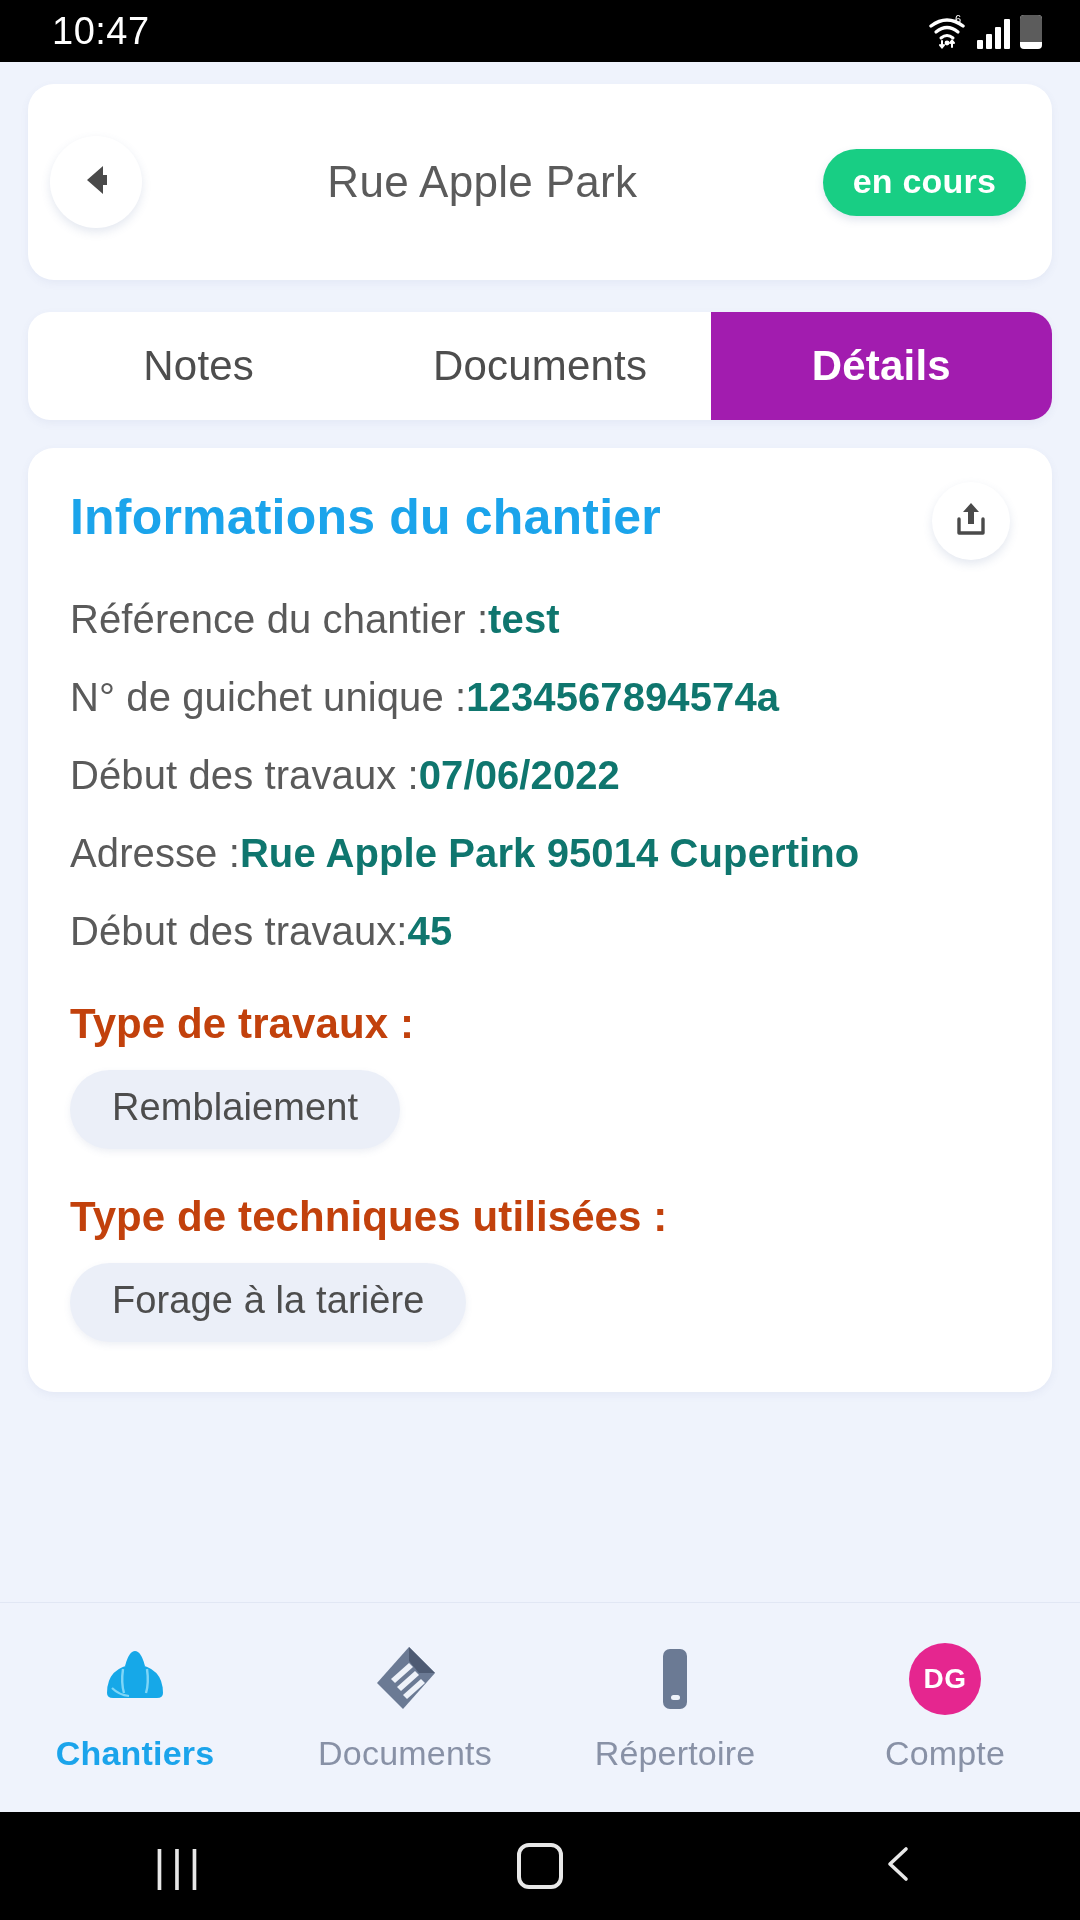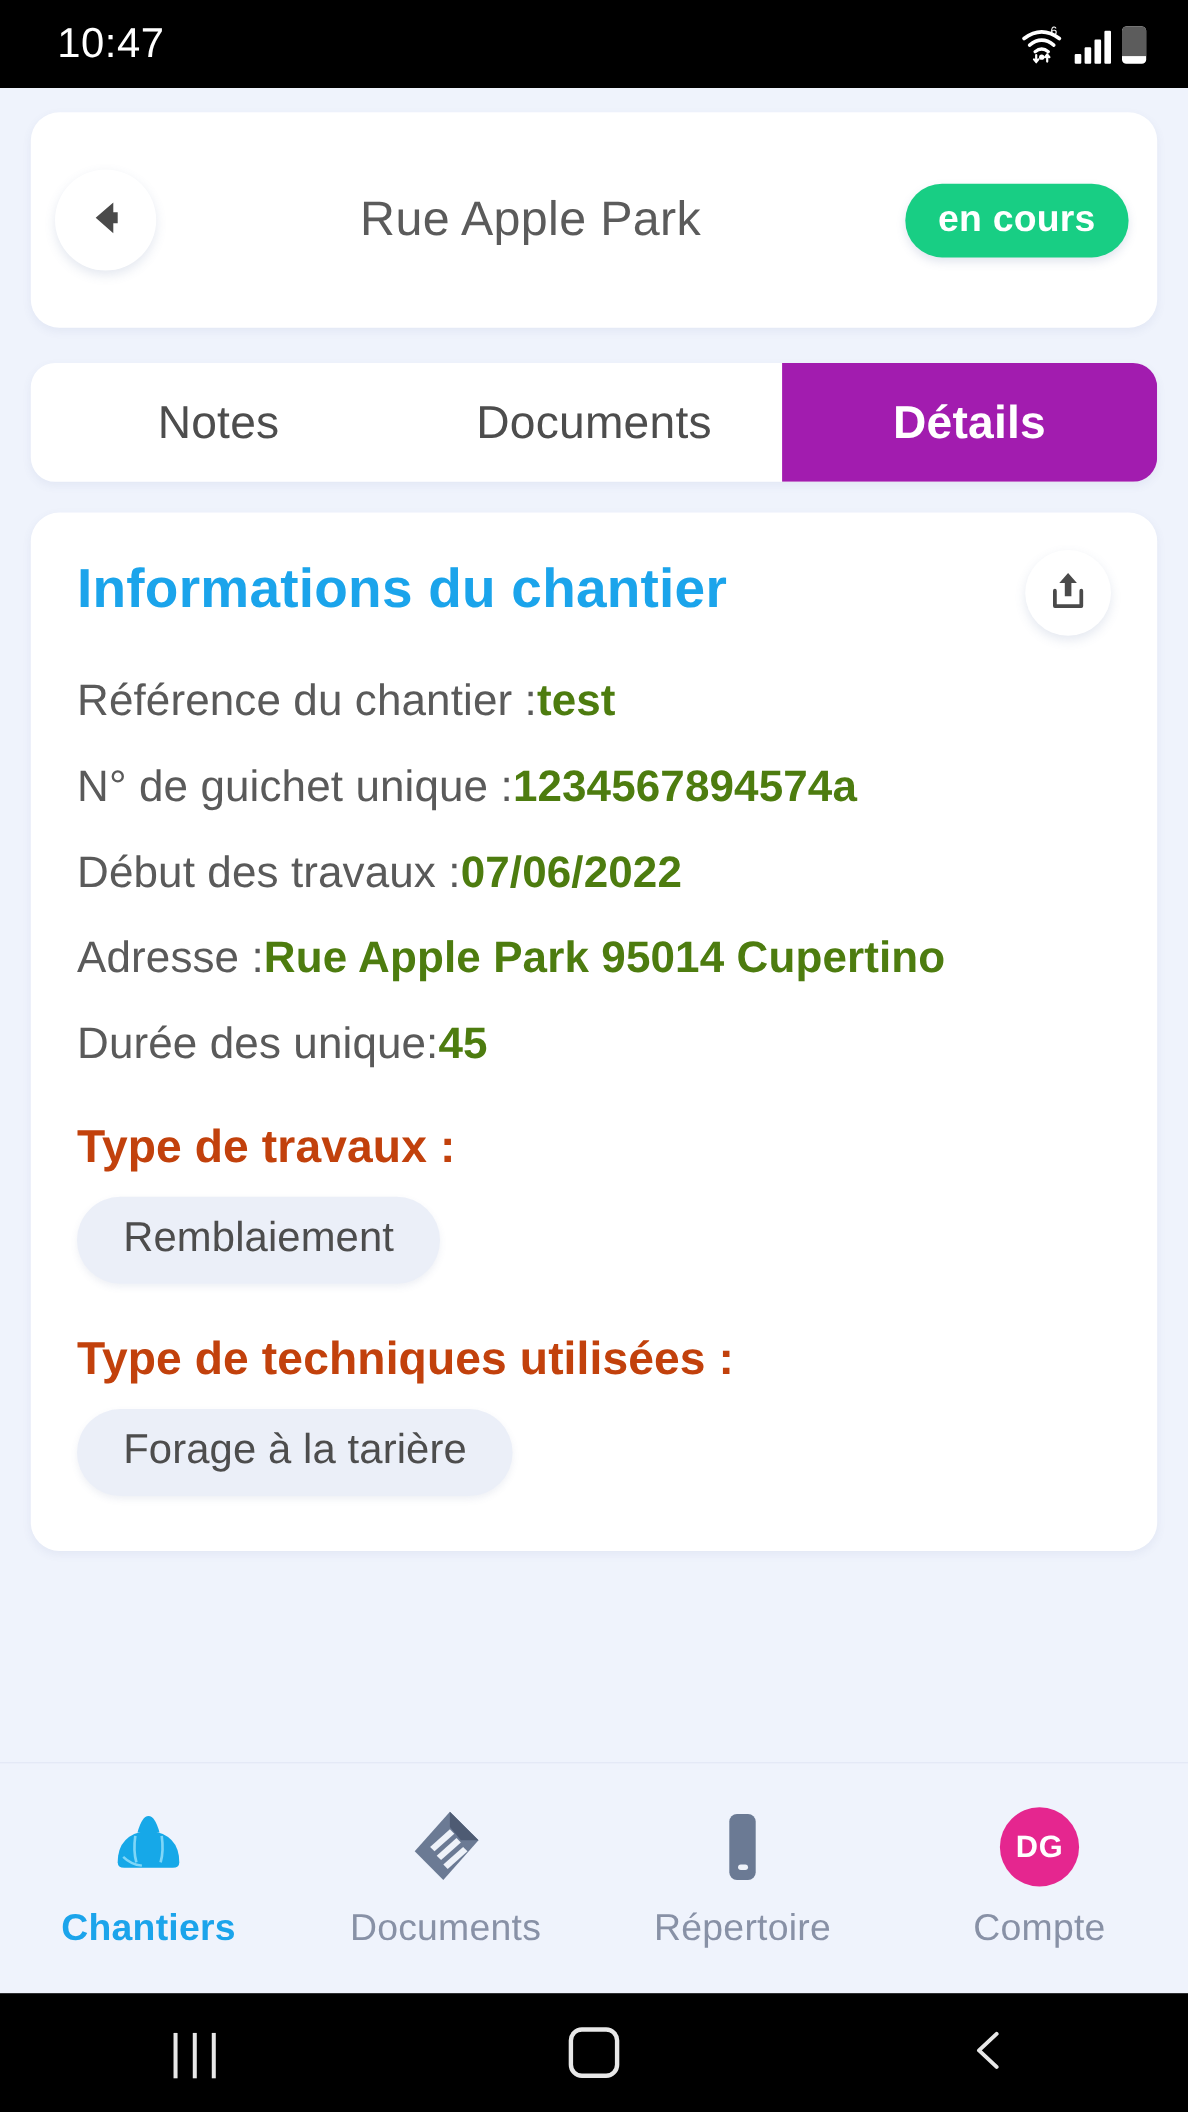--- a/index.html
+++ b/index.html
@@ -6,21 +6,21 @@
   html, body {
     width: 1080px; height: 1920px;
     font-family: "Liberation Sans", sans-serif;
     background: #000;
     overflow: hidden;
   }
   .phone { position: relative; width: 1080px; height: 1920px; background: #EFF3FC; display: flex; flex-direction: column; }
 
   
   .statusbar {
-    height: 80px; background: #000; color: #fff;
+    height: 62px; background: #000; color: #fff;
     display: flex; align-items: center; justify-content: space-between;
     padding: 0 38px 0 52px; flex: none;
   }
   .sb-time { font-size: 38px; font-weight: 400; letter-spacing: .5px; }
   .sb-right { display: flex; align-items: flex-end; gap: 10px; }
   .icon-wifi { position: relative; width: 40px; height: 36px; }
   .icon-signal { display: flex; align-items: flex-end; gap: 3px; height: 32px; }
   .icon-signal i { width: 6px; background: #fff; border-radius: 1px; display: block; }
   .icon-signal i:nth-child(1){height:9px}
   .icon-signal i:nth-child(2){height:15px}
@@ -77,21 +77,21 @@
   .dc-title { font-size: 50px; color: #1BA4EB; font-weight: 700; letter-spacing: .2px; }
   .share-btn {
     width: 78px; height: 78px; border-radius: 50%; background: #fff; margin-top: -6px;
     box-shadow: 0 4px 10px rgba(90,110,160,.16);
     display: flex; align-items: center; justify-content: center; flex: none;
   }
   .share-btn svg { width: 40px; height: 40px; }
 
   .rows { margin-top: 34px; display: flex; flex-direction: column; gap: 28px; }
   .row { font-size: 40px; color: #5a5a5a; font-weight: 300; line-height: 1.25; letter-spacing: .1px; }
-  .row b { font-weight: 700; color: #4d7c0f; }
+  .row b { font-weight: 700; color: #0f766e; }
 
   .sec-title { font-size: 42px; color: #c2410c; font-weight: 600; margin-top: 44px; letter-spacing: .1px; }
   .chips { margin-top: 22px; display: flex; flex-wrap: wrap; gap: 18px; }
   .chip {
     background: #EBEFF8; color: #4d4d4d; font-size: 38px; font-weight: 300;
     padding: 16px 42px 20px; border-radius: 40px; letter-spacing: .1px;
     box-shadow: 0 3px 7px rgba(90,110,160,.10);
   }
 
   .spacer { flex: 1; min-height: 10px; }
@@ -195,21 +195,21 @@
         <div class="row">
           <span>N° de guichet unique :</span><b>1234567894574a</b>
         </div>
         <div class="row">
           <span>Début des travaux :</span><b>07/06/2022</b>
         </div>
         <div class="row">
           <span>Adresse :</span><b>Rue Apple Park 95014 Cupertino</b>
         </div>
         <div class="row">
-          <span>Durée des unique:</span><b>45</b>
+          <span>Début des travaux:</span><b>45</b>
         </div>
       </div>
 
       <div class="sec-title">Type de travaux :</div>
       <div class="chips">
         <div class="chip">Remblaiement</div>
       </div>
 
       <div class="sec-title">Type de techniques utilisées :</div>
       <div class="chips">

